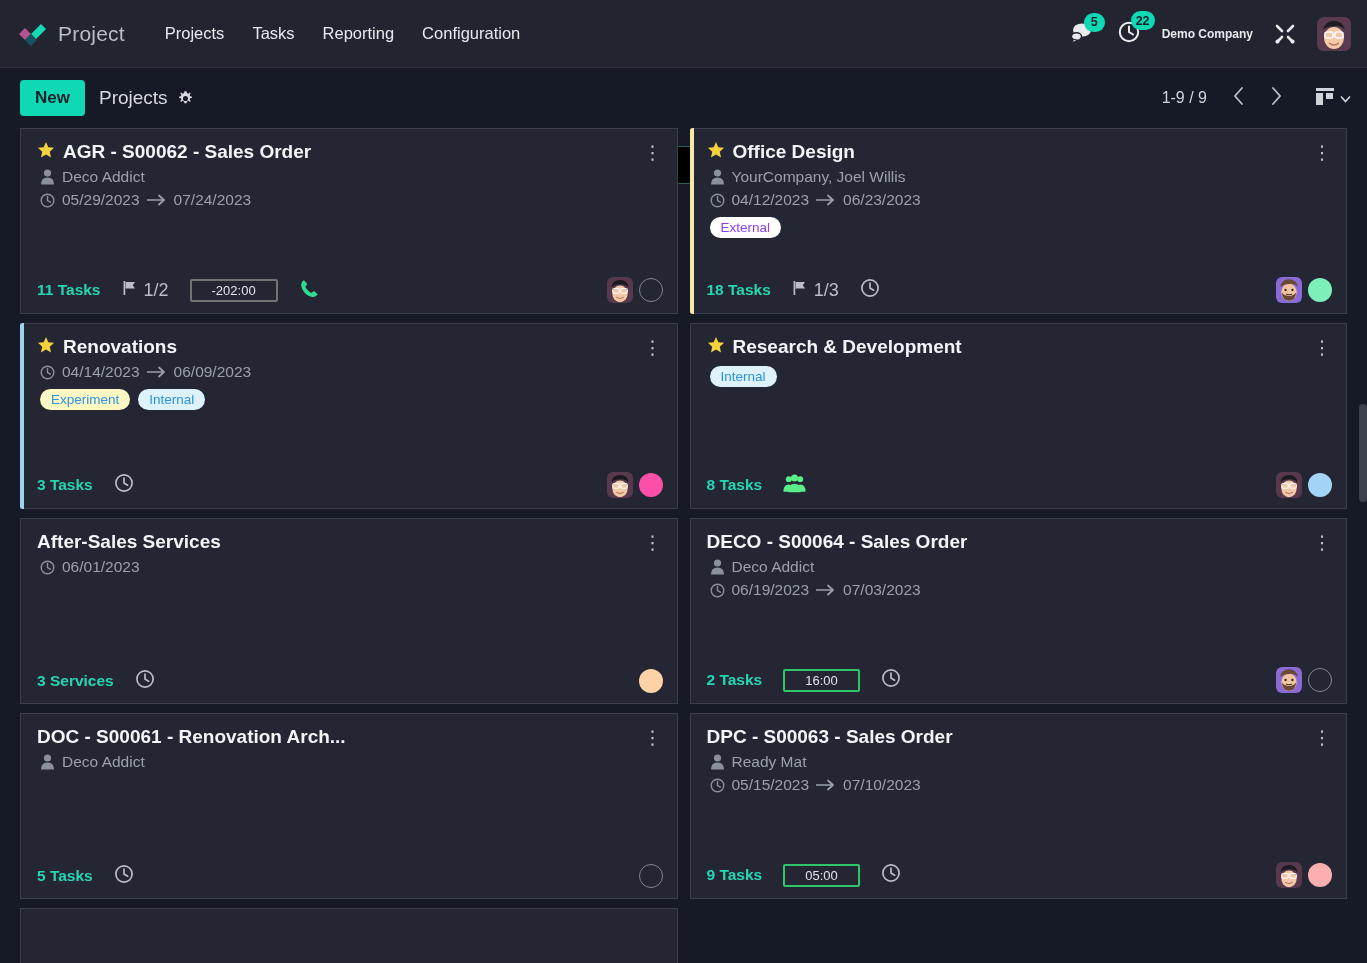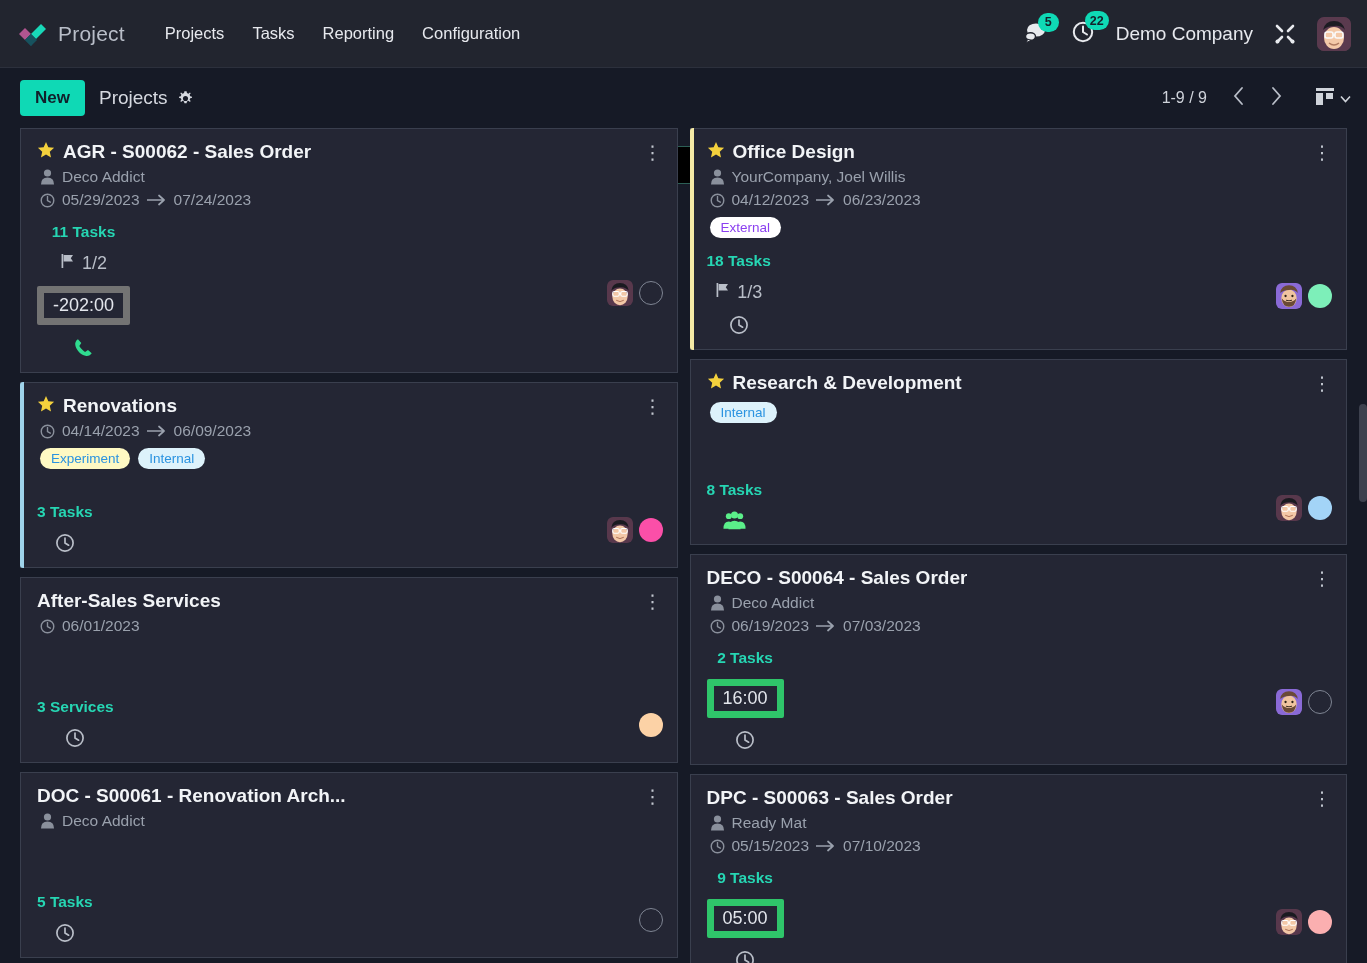--- a/index.html
+++ b/index.html
@@ -34,21 +34,21 @@
   }
   .nav-ico-wrap { position: relative; display: flex; align-items: center; cursor: pointer; }
   .badge-count {
     position: absolute; top: -8px; left: 14px;
     background: #0fd9b5; color: #14202a;
     border-radius: 11px; min-width: 21px; height: 19px;
     font-size: 12.5px; font-weight: 600;
     display: flex; align-items: center; justify-content: center;
     padding: 0 5px;
   }
-  .company-name { font-size: 19px; color: #e7e9ee; cursor: pointer; }
+  .company-name { font-size: 12px; color: #e7e9ee; cursor: pointer; font-weight: bold; }
   .user-avatar-nav {
     width: 34px; height: 34px; border-radius: 7px;
     background: linear-gradient(150deg,#4a2c44,#6b4455);
     overflow: hidden; cursor: pointer; flex: 0 0 auto;
   }
 
   
   .ctrl {
     height: 60px; background: #161a26;
     display: flex; align-items: center; padding: 0 16px 0 20px;
@@ -153,25 +153,25 @@
   .tag-internal { background: #ddf2fb; color: #2b93e0; }
 
   .card-foot {
     margin-top: auto; display: flex; align-items: center;
     padding-top: 14px;
   }
   .tasks-link {
     color: #26d6b3; font-size: 15.5px; font-weight: 700;
     white-space: nowrap; cursor: pointer;
   }
-  .foot-left { display: flex; align-items: center; gap: 12px; flex-direction: column; }
+  .foot-left { display: flex; align-items: center; gap: 21px; }
   .flag-frac { display: flex; align-items: center; gap: 6px; color: #b9bec8; font-size: 18px; }
   .hr-badge {
-    font-size: 18px; padding: 2px 9px; border-radius: 2px;
-    color: #e3e6ec; border: 7px solid #737373;
+    font-size: 13px; padding: 2px 20px; border-radius: 2px;
+    color: #e3e6ec; border: 2px solid #737373;
   }
   .hr-badge.ok { border-color: #2fc56a; }
   .foot-right { margin-left: auto; display: flex; align-items: center; gap: 6px; }
 
   .av {
     width: 26px; height: 26px; border-radius: 6px; overflow: hidden;
     flex: 0 0 auto;
   }
   .dot { width: 24px; height: 24px; border-radius: 50%; flex: 0 0 auto; }
   .dot.empty { background: transparent; border: 1px solid #7f8593; }

